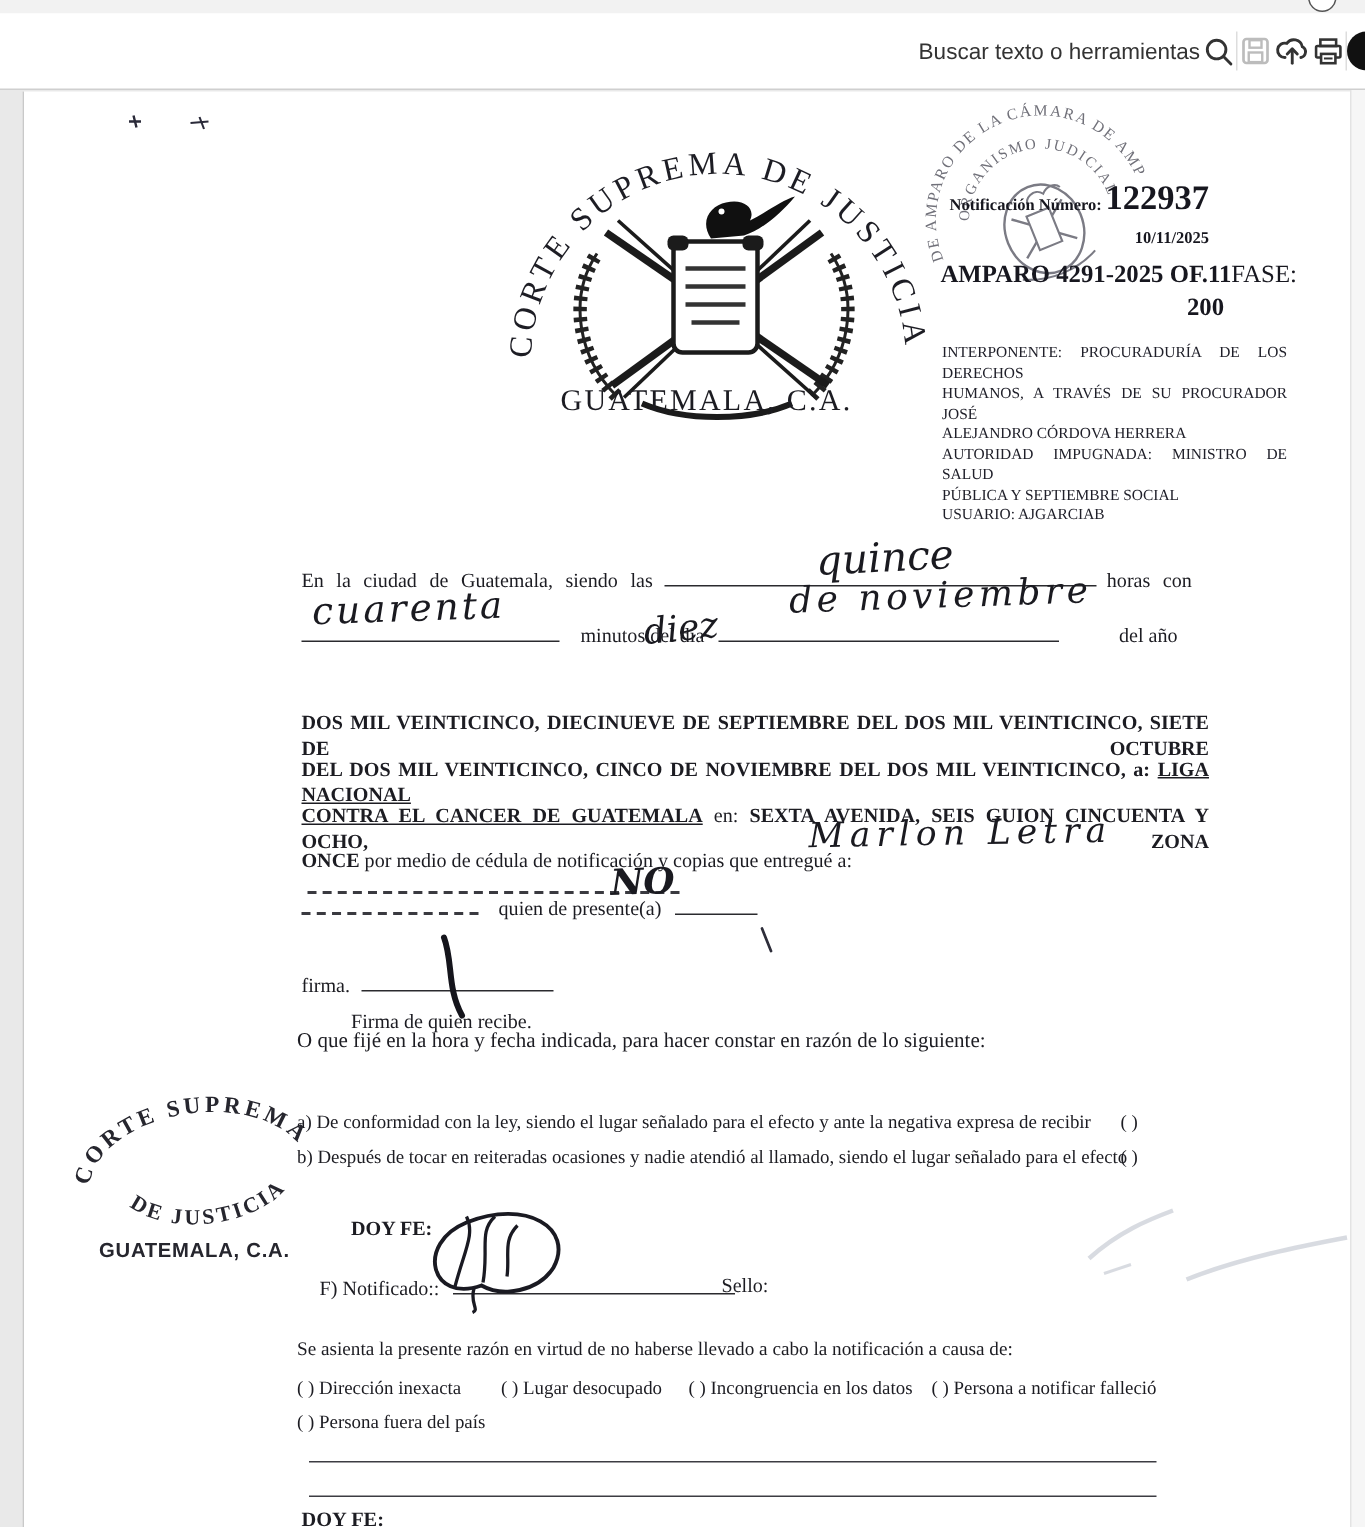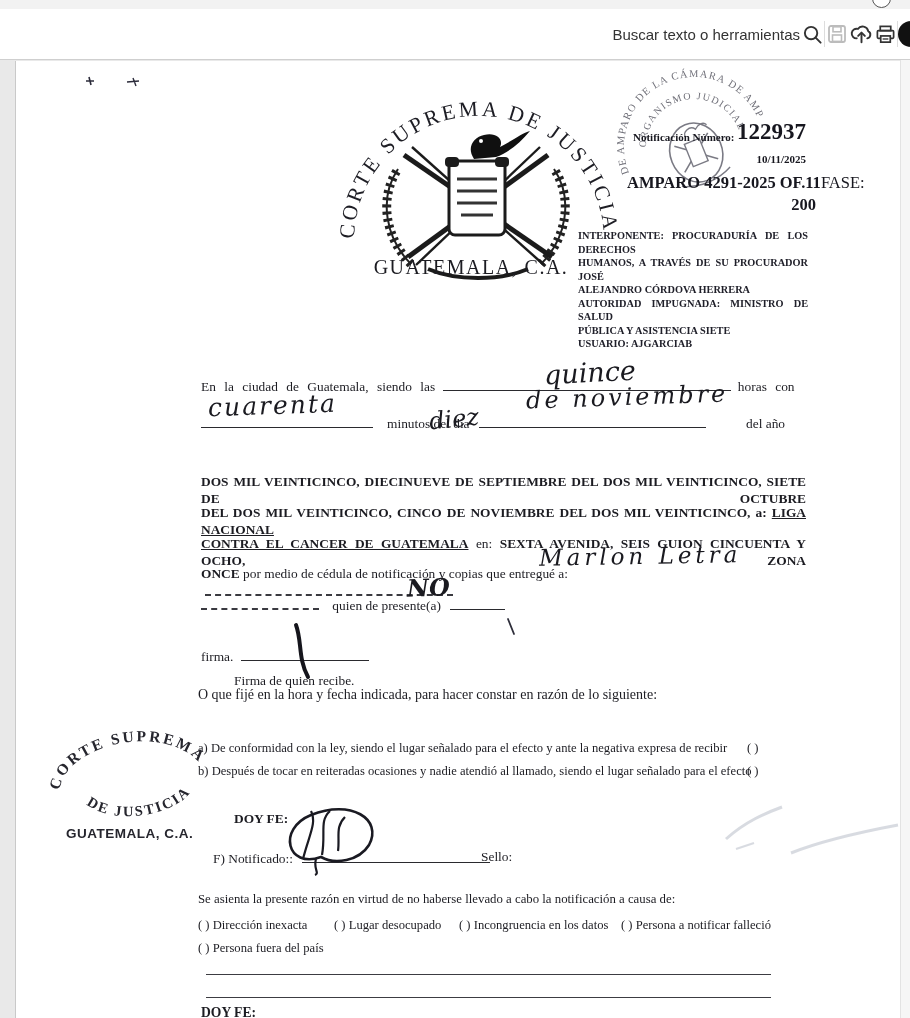--- a/index.html
+++ b/index.html
@@ -30,22 +30,22 @@
   .doc { font-family:"Liberation Serif", serif; color:#1c1c22; }
   .b { font-weight:bold; }
   .just { text-align:justify; text-align-last:justify; }
   .line { position:absolute; left:185px; width:605px; font-size:13.4px; line-height:17px; }
   .blank { display:inline-block; border-bottom:1.4px solid #2a2a2e; height:14px; vertical-align:baseline; }
   .dashblank { display:inline-block; border-bottom:2px dashed #3a3a40; height:14px; vertical-align:baseline; }
   .u { text-decoration:underline; }
   .hw { position:absolute; font-family:"DejaVu Serif", serif; font-style:italic; color:#1a1a20; white-space:nowrap; }
 
   .stamp-txt { position:absolute; font-family:"Liberation Serif", serif; color:#17171f; }
-  .interp { position:absolute; left:562px; top:168px; width:230px; font-size:10.3px; line-height:13.5px;
-    font-weight:bold; color:#20202a; }
+  .interp { position:absolute; left:612px; top:168px; width:230px; font-size:10.3px; line-height:13.5px;
+    font-weight:normal; color:#20202a; }
   .interp .jl { text-align:justify; text-align-last:justify; }
   .hrule { position:absolute; left:190px; width:565px; border-top:1.6px solid #3c3c42; }
   .opt { position:absolute; font-size:12.6px; white-space:nowrap; }
   svg text { font-family:"Liberation Serif", serif; }
 </style>
 </head>
 <body>
 
 <div id="topstrip">
   <div id="clock-partial"></div>
@@ -155,21 +155,21 @@
     <div class="stamp-txt" style="left:575px;top:112px;width:228px;font-size:16.5px;text-align:right;white-space:nowrap;margin-left:36px;">
       <span class="b">AMPARO 4291-2025 OF.11</span><span>FASE:</span>
     </div>
     <div class="stamp-txt b" style="left:700px;top:134px;width:100px;font-size:16.5px;text-align:right;">200</div>
 
     <div class="interp doc">
       <div class="jl">INTERPONENTE: PROCURADURÍA DE LOS DERECHOS</div>
       <div class="jl">HUMANOS, A TRAVÉS DE SU PROCURADOR JOSÉ</div>
       <div>ALEJANDRO CÓRDOVA HERRERA</div>
       <div class="jl">AUTORIDAD IMPUGNADA: MINISTRO DE SALUD</div>
-      <div>PÚBLICA Y ASISTENCIA SIETE</div>
+      <div>PÚBLICA Y SEPTIEMBRE SOCIAL</div>
       <div>USUARIO: AJGARCIAB</div>
     </div>
 
     <div class="line doc" style="top:316px;">
       <span style="word-spacing:5px;">En  la  ciudad  de  Guatemala,  siendo  las</span>
       <span class="blank" style="width:288px;margin:0 4px;"></span>
       <span style="word-spacing:5px;">horas  con</span>
     </div>
     <div class="hw" style="left:528px;top:296px;font-size:27px;transform:rotate(-3deg);">quince</div>
 

